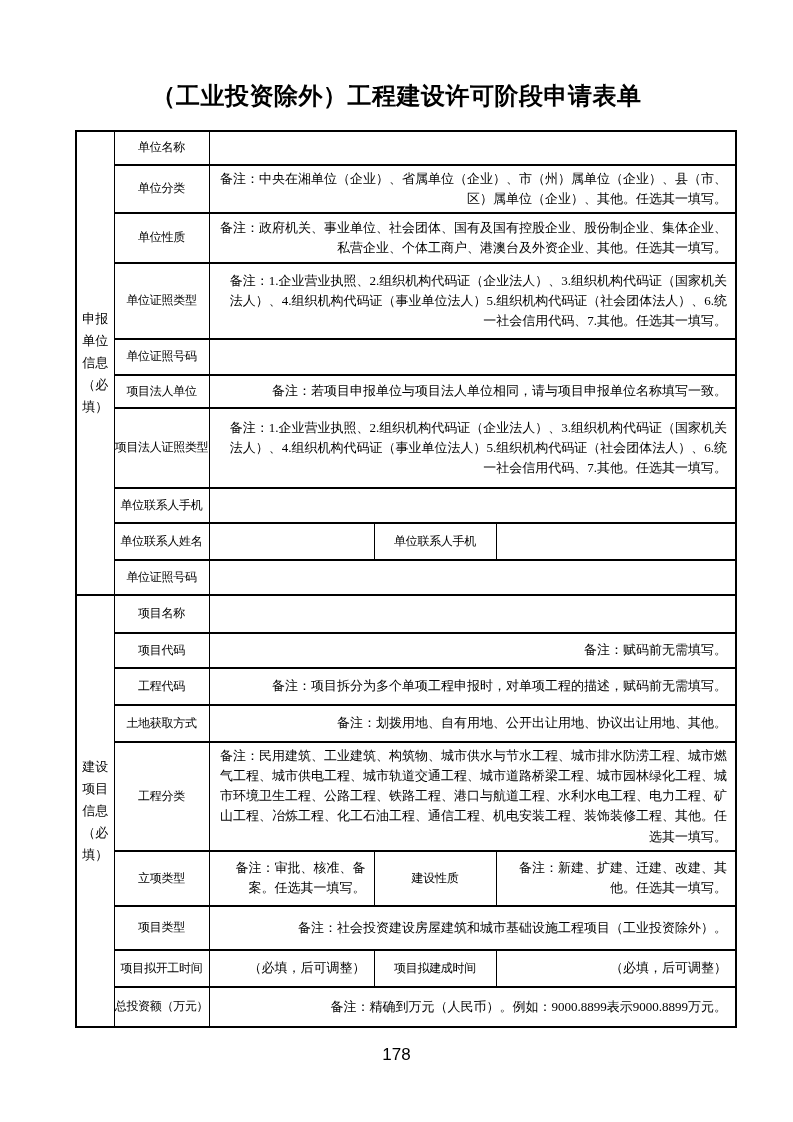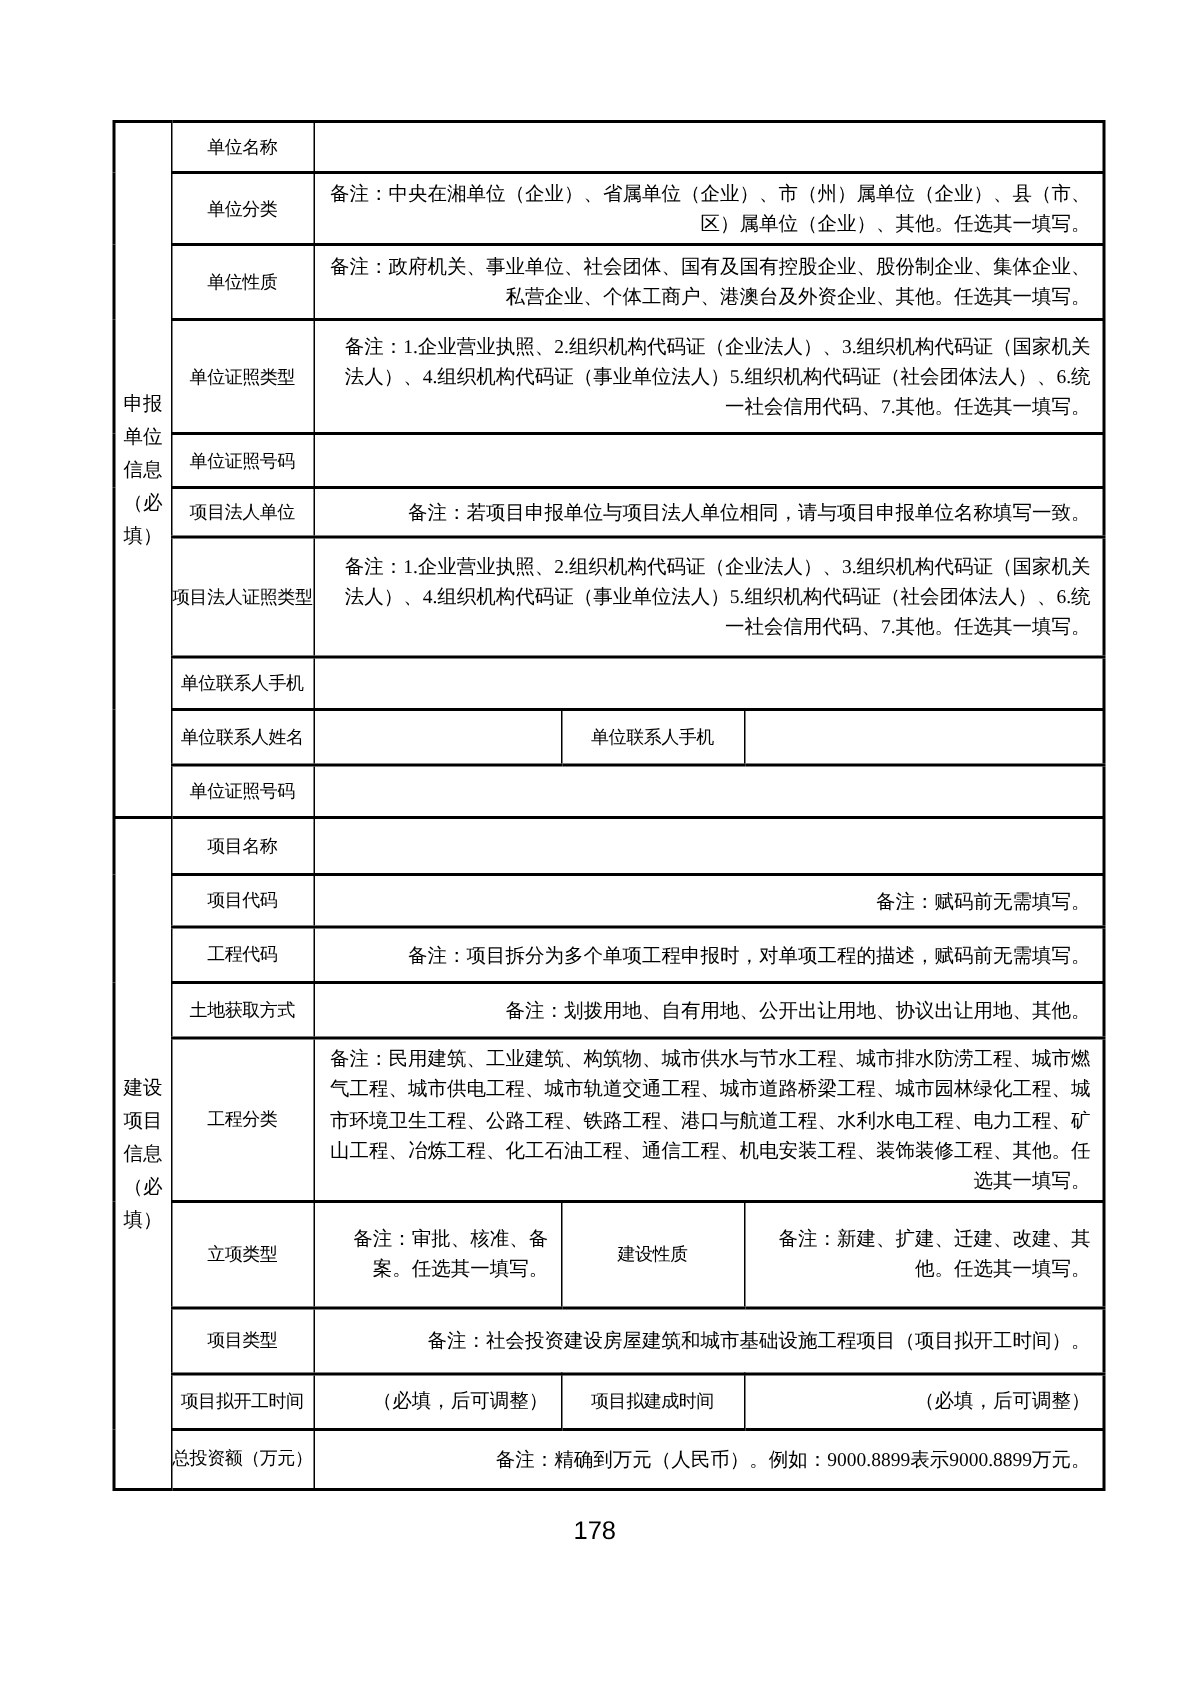--- a/index.html
+++ b/index.html
@@ -62,20 +62,21 @@
     text-align: center;
     margin-top: 17px;
     font-size: 17px;
     font-family: "Liberation Sans", sans-serif;
   }
 </style>
 </head>
 <body>
 
 <div class="title">
+  <div>（工业投资除外）工程建设许可阶段申请表单</div>
 </div>
 
 <table class="form">
   <colgroup>
     <col style="width:38px">
       <col style="width:95px">
       <col style="width:165px">
       <col style="width:122px">
       <col style="width:240px">
   </colgroup>
@@ -139,29 +140,29 @@
       <td class="val" colspan="3">备注：项目拆分为多个单项工程申报时，对单项工程的描述，赋码前无需填写。</td>
     </tr>
     <tr style="height:37px">
       <td class="lbl">土地获取方式</td>
       <td class="val" colspan="3">备注：划拨用地、自有用地、公开出让用地、协议出让用地、其他。</td>
     </tr>
     <tr style="height:96px">
       <td class="lbl">工程分类</td>
       <td class="val" colspan="3">备注：民用建筑、工业建筑、构筑物、城市供水与节水工程、城市排水防涝工程、城市燃气工程、城市供电工程、城市轨道交通工程、城市道路桥梁工程、城市园林绿化工程、城市环境卫生工程、公路工程、铁路工程、港口与航道工程、水利水电工程、电力工程、矿山工程、冶炼工程、化工石油工程、通信工程、机电安装工程、装饰装修工程、其他。任选其一填写。</td>
     </tr>
-    <tr style="height:71px">
+    <tr style="height:55px">
       <td class="lbl">立项类型</td>
       <td class="val">备注：审批、核准、备案。任选其一填写。</td>
       <td class="lbl">建设性质</td>
       <td class="val">备注：新建、扩建、迁建、改建、其他。任选其一填写。</td>
     </tr>
     <tr style="height:44px">
       <td class="lbl">项目类型</td>
-      <td class="val" colspan="3">备注：社会投资建设房屋建筑和城市基础设施工程项目（项目拟开工时间）。</td>
+      <td class="val" colspan="3">备注：社会投资建设房屋建筑和城市基础设施工程项目（工业投资除外）。</td>
     </tr>
     <tr style="height:37px">
       <td class="lbl">项目拟开工时间</td>
       <td class="val">（必填，后可调整）</td>
       <td class="lbl">项目拟建成时间</td>
       <td class="val">（必填，后可调整）</td>
     </tr>
     <tr style="height:40px">
       <td class="lbl">总投资额（万元）</td>
       <td class="val" colspan="3">备注：精确到万元（人民币）。例如：9000.8899表示9000.8899万元。</td>

